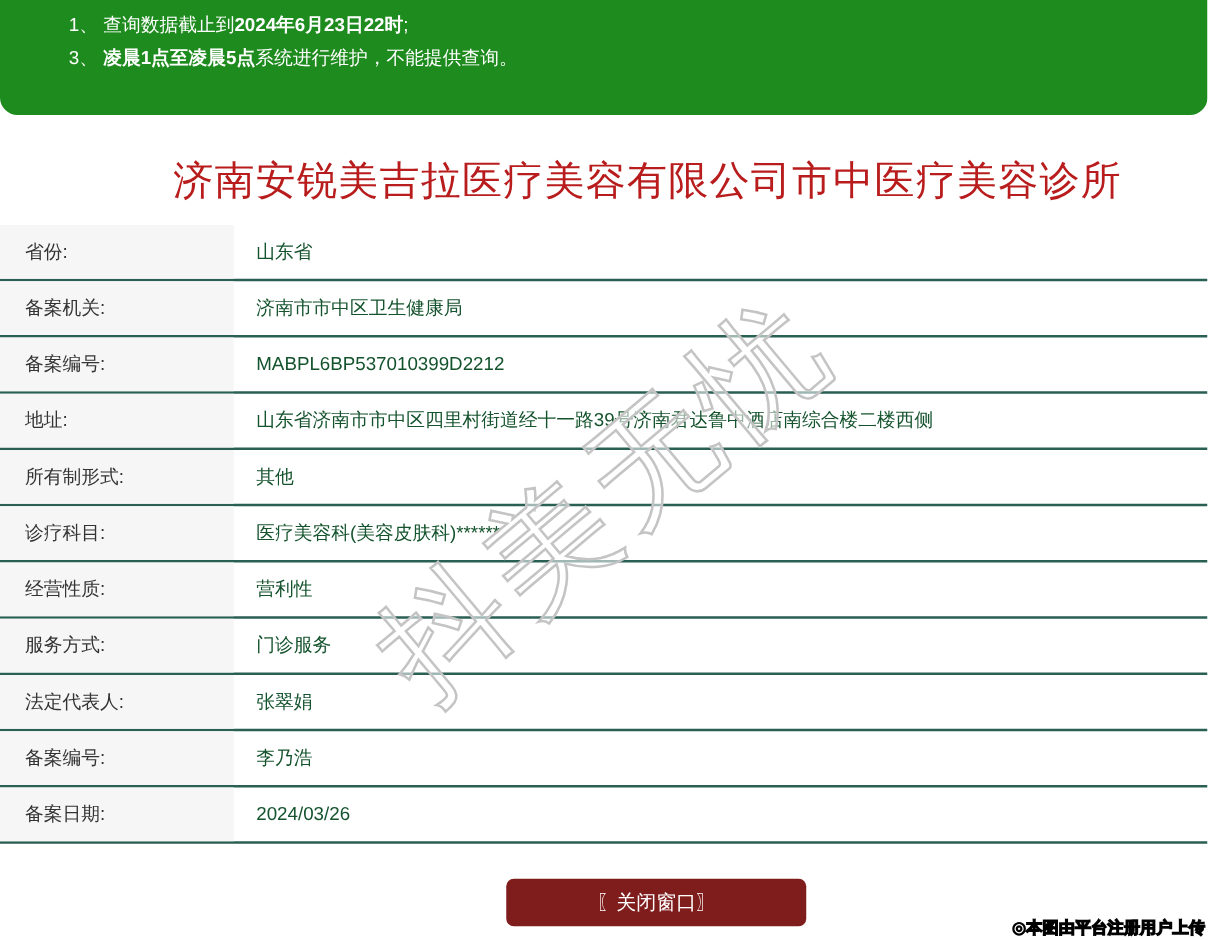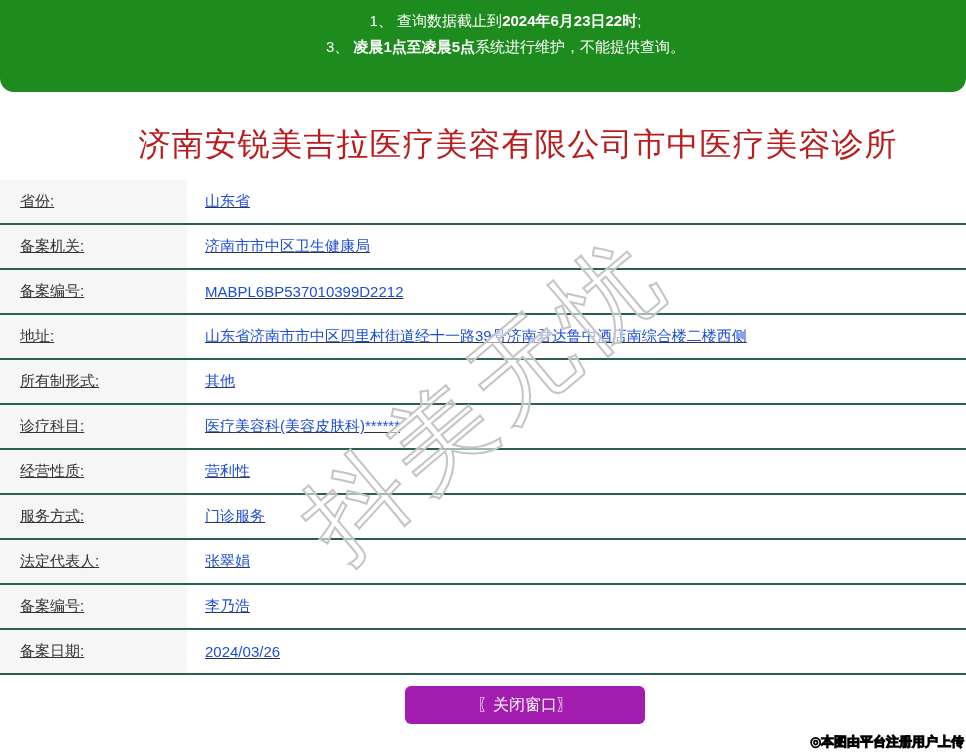--- a/index.html
+++ b/index.html
@@ -11,21 +11,20 @@
     overflow:hidden;
     color:#333;
   }
 
   
   .notice-bar {
     background:#1e8b1e;
     height:92px;
     border-radius:0 0 14px 14px;
     padding:8px 10px 0 55px;
-    text-align:center;
   }
   .notice-line {
     color:#ffffff;
     font-size:15px;
     line-height:26px;
     white-space:nowrap;
   }
   .notice-line .b { font-weight:bold; }
 
   
@@ -34,21 +33,21 @@
     text-align:center;
     padding-left:70px;
     font-size:32px;
     font-weight:400;
     color:#b91c1c;
     letter-spacing:1px;
     white-space:nowrap;
   }
 
   
-  .info-table { margin-top:13px;text-decoration:underline; }
+  .info-table { margin-top:13px; }
   .row {
     display:flex;
     align-items:stretch;
     min-height:45px;
     border-bottom:2px solid #2a5f54;
   }
   .row-label {
     width:187px;
     flex-shrink:0;
     background:#f6f6f6;
@@ -57,39 +56,40 @@
     padding-left:20px;
     font-size:15px;
     color:#333;
   }
   .row-value {
     flex:1;
     display:flex;
     align-items:center;
     padding-left:18px;
     font-size:15px;
-    color:#1d4ed8;
+    color:#14532d;
   }
 
   
   .button-row {
     text-align:center;
     padding-left:84px;
     margin-top:11px;
   }
   .close-button {
     width:240px;
     height:38px;
-    background:#a21caf;
+    background:#7f1d1d;
     color:#ffffff;
     font-size:16px;
     border:none;
     border-radius:6px;
     cursor:pointer;
     font-family:inherit;
+    margin-top:17px;
   }
 
   
   .watermark {
     position:absolute;
     left:225px; top:250px;
     width:520px; height:300px;
     display:flex;
     align-items:center;
     justify-content:center;

